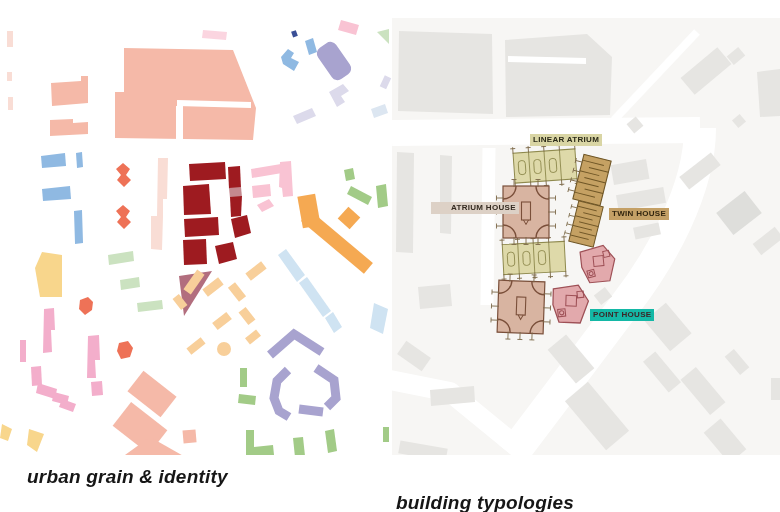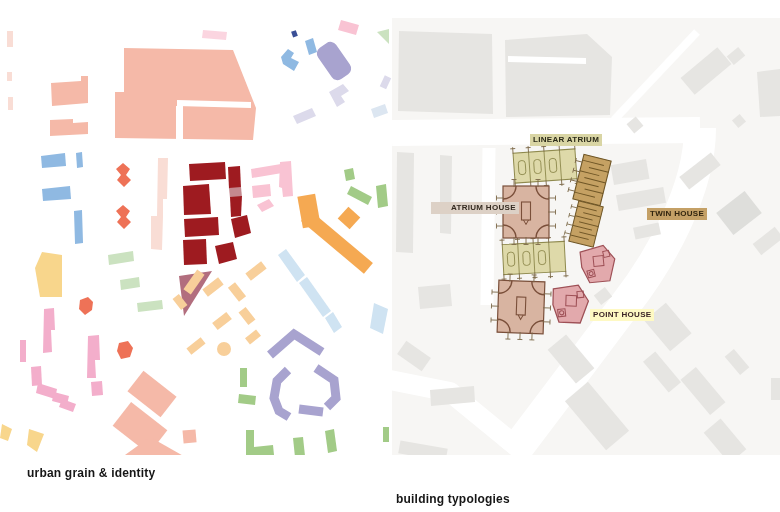--- a/index.html
+++ b/index.html
@@ -1,19 +1,19 @@
 <!DOCTYPE html>
 <html style="--salmon: #f5b9a8; --salmon-pale: #f9ddd5; --dark-red: #9e1b20; --red-muted: #c4898f; --mauve: #b26e7e; --pink-bright: #f3aecb; --pink-light: #f9c3d3; --coral: #ee7257; --orange: #f5a952; --orange-light: #f8cf9a; --yellow: #f8d68c; --blue: #8fb9e2; --blue-light: #cfe3f2; --blue-pale: #dce6f1; --navy: #3a4f96; --purple: #a8a3cf; --purple-light: #dcdaeb; --green: #a2cb87; --green-light: #cbe2c0; --map-base: #f7f6f4; --map-building: #e6e5e2; --map-building-dark: #dededb; --road: #ffffff; --linear-fill: #ded9a9; --linear-stroke: #8f8a4e; --atrium-fill: #d8b4a1; --atrium-stroke: #7a4f3a; --twin-fill: #c5a163; --twin-stroke: #6f5626; --point-fill: #e2a9ac; --point-stroke: #9e5056; --tick: #7d6a4a; --caption: #161616;"><head>
 <meta charset="utf-8">
 <style>
   html,body{margin:0;padding:0;background:#fff;}
   #board{position:relative;width:780px;height:512px;background:#fff;overflow:hidden;
          font-family:"Liberation Sans",sans-serif;}
   #map-svg{position:absolute;left:0;top:0;}
-  .caption{position:absolute;font-weight:bold;font-size:12px;letter-spacing:.2px;color:var(--caption,#161616);}
+  .caption{position:absolute;font-weight:bold;font-size:19px;letter-spacing:.2px;color:var(--caption,#161616);font-style:italic;}
   #caption-left{left:27px;top:466px;}
   #caption-right{left:396px;top:466px;margin-top:26px;}
   .chip{position:absolute;font-weight:bold;font-size:8px;line-height:1;padding:2px 3px;
         letter-spacing:.3px;white-space:nowrap;}
   #chip-linear{left:530px;top:134px;}
   #chip-atrium{left:431px;top:202px;}
   #chip-twin{left:609px;top:208px;}
   #chip-point{left:590px;top:309px;}
   
   .f-salmon{fill:var(--salmon);} .f-salmon-pale{fill:var(--salmon-pale);}
@@ -322,19 +322,19 @@
       <use href="#sym-twin" transform="translate(592 180) rotate(14)"></use>
       <use href="#sym-twin" transform="translate(586 224) rotate(14) scale(0.9)"></use>
       <use href="#sym-point" transform="translate(599 266) rotate(-14)"></use>
       <use href="#sym-point" transform="translate(571 306) rotate(-6) scale(1.05)"></use>
     </g>
   </g>
 </svg>
 
 <div class="chip" id="chip-linear" style="background: rgb(217, 213, 164); color: rgb(43, 42, 24);">LINEAR ATRIUM</div>
 <div class="chip" id="chip-atrium" style="background: rgb(221, 209, 198); color: rgb(52, 42, 32); padding-left: 20px;">ATRIUM HOUSE</div>
-<div class="chip" id="chip-twin" style="background: rgb(196, 160, 102); color: rgb(50, 37, 15); margin-left: 38px;">TWIN HOUSE</div>
-<div class="chip" id="chip-point" style="background: #fef9c3; color: rgb(60, 37, 39);">POINT HOUSE</div>
+<div class="chip" id="chip-twin" style="background: rgb(196, 160, 102); color: rgb(50, 37, 15);">TWIN HOUSE</div>
+<div class="chip" id="chip-point" style="background: #14b8a6; color: rgb(60, 37, 39);">POINT HOUSE</div>
 
 <div class="caption" id="caption-left">urban grain &amp; identity</div>
 <div class="caption" id="caption-right">building typologies</div>
 
 </div>
 
 </body></html>

